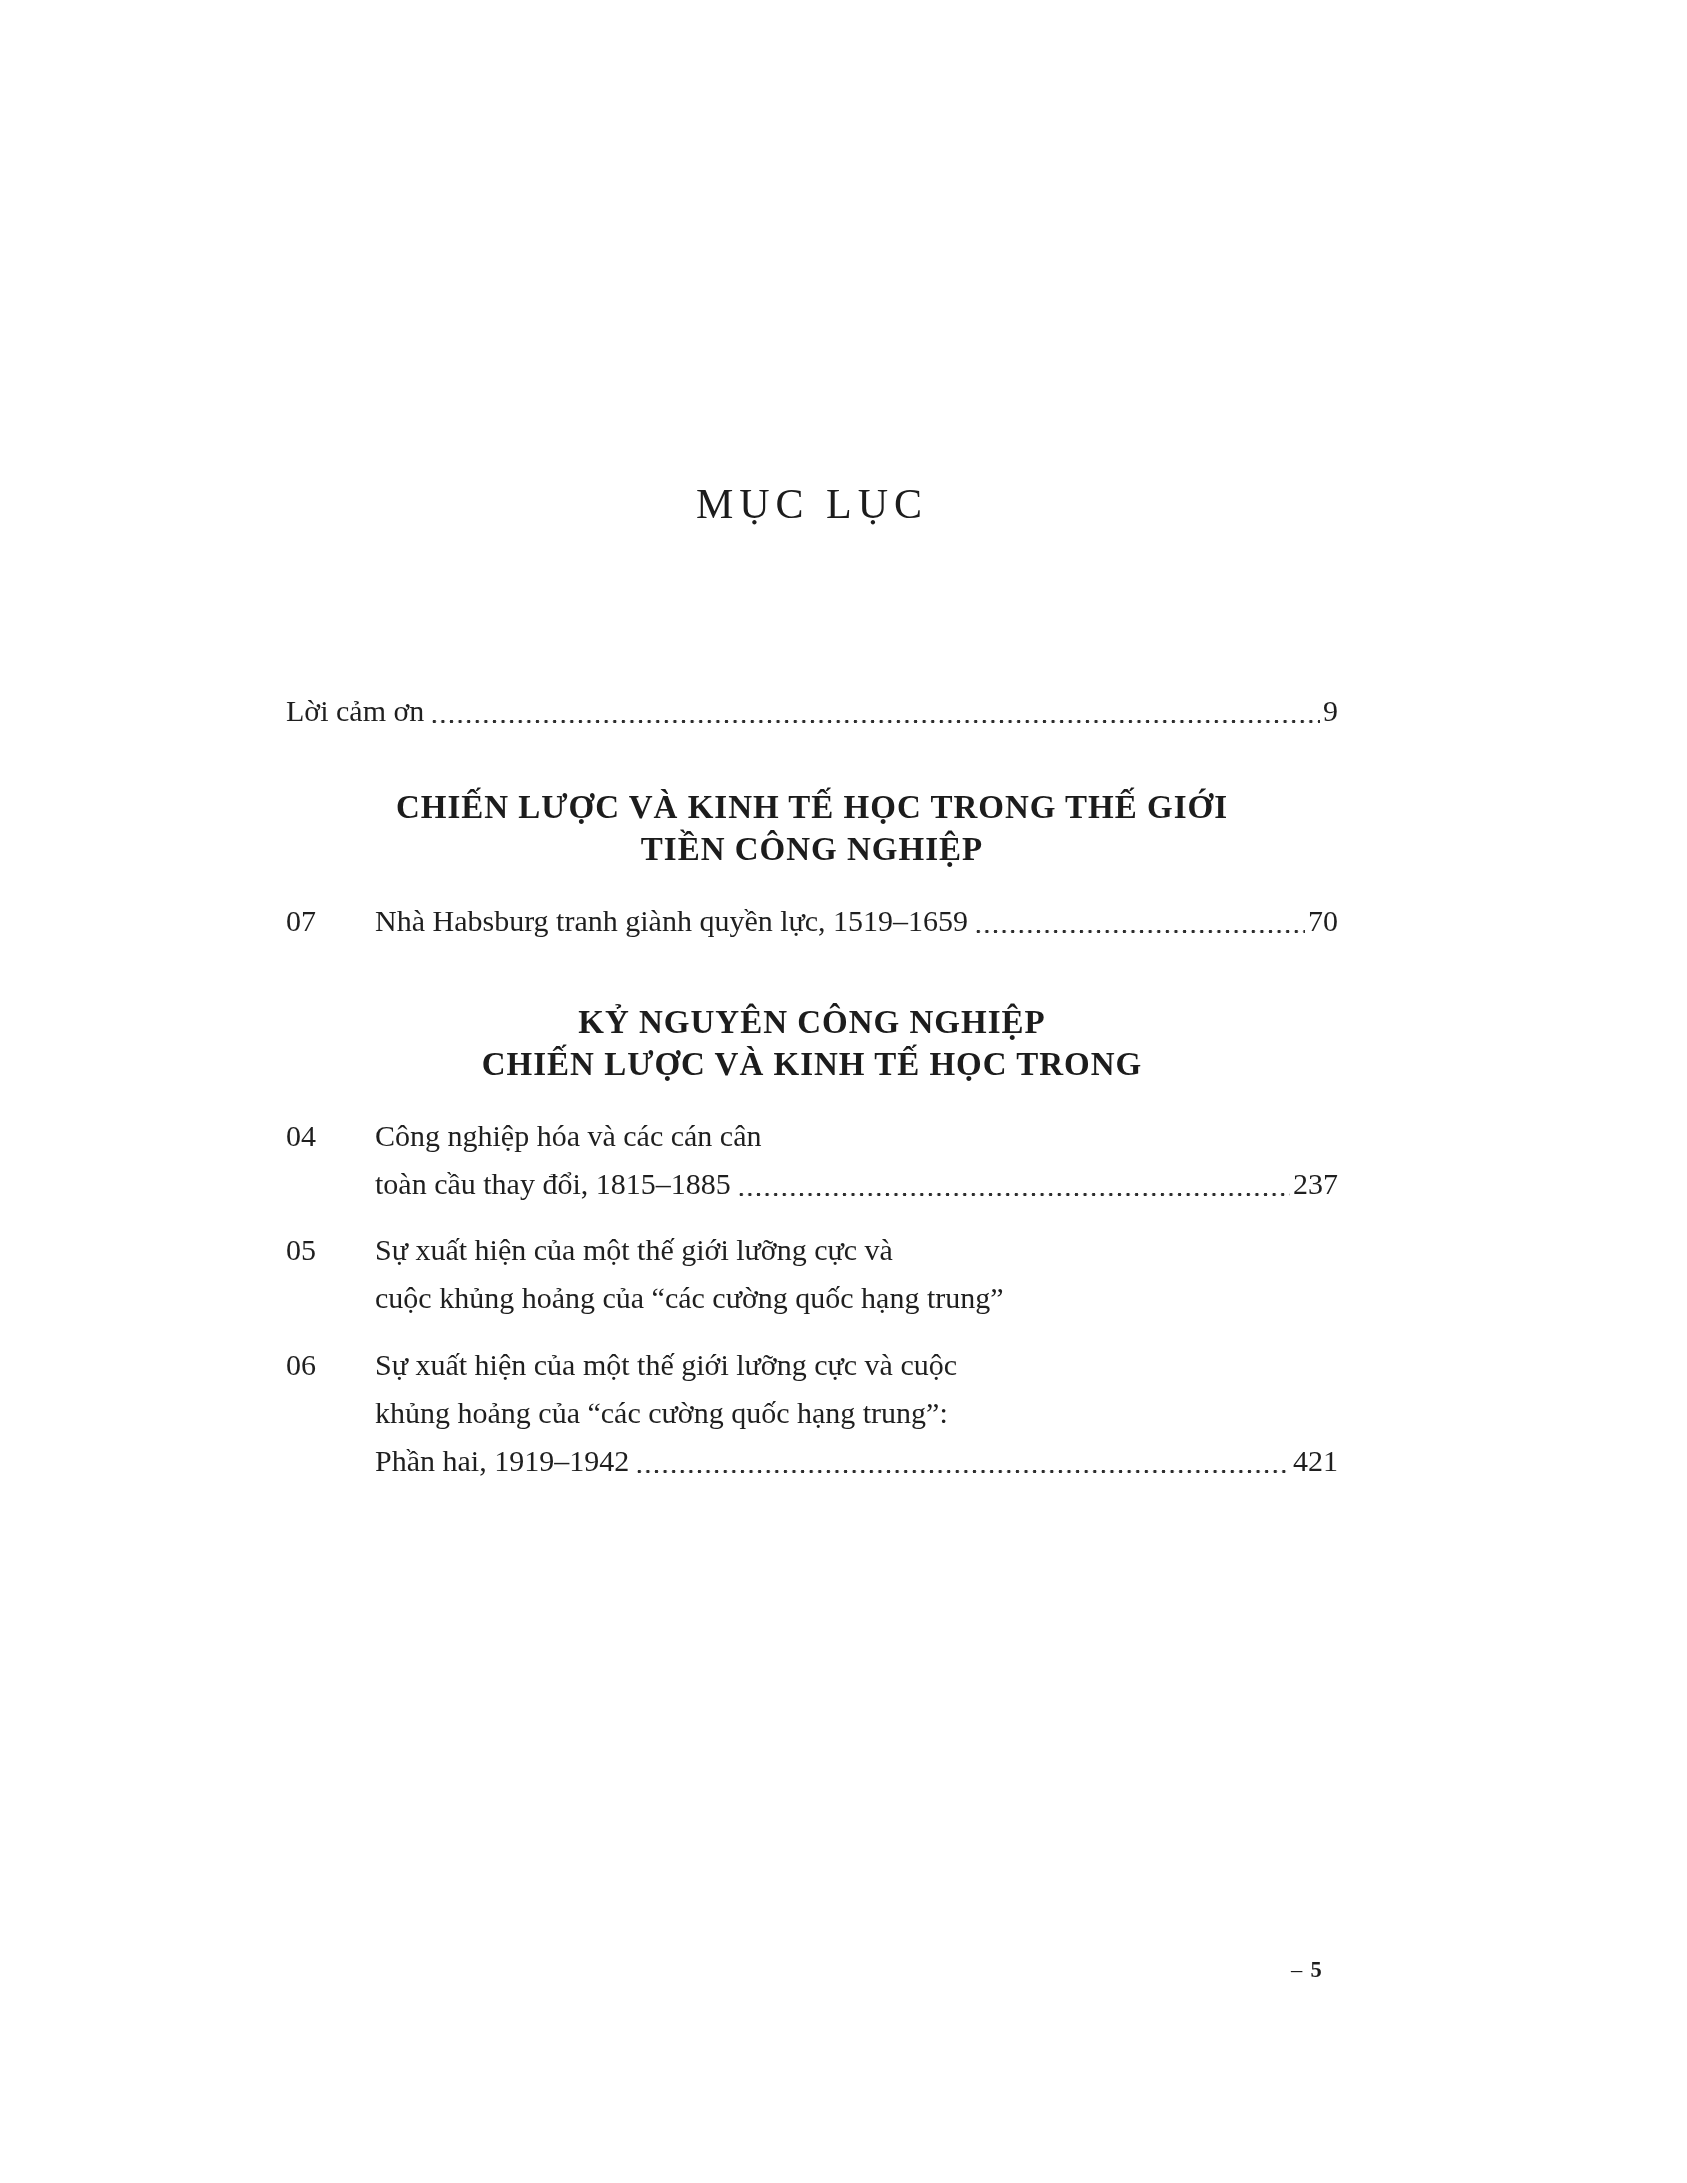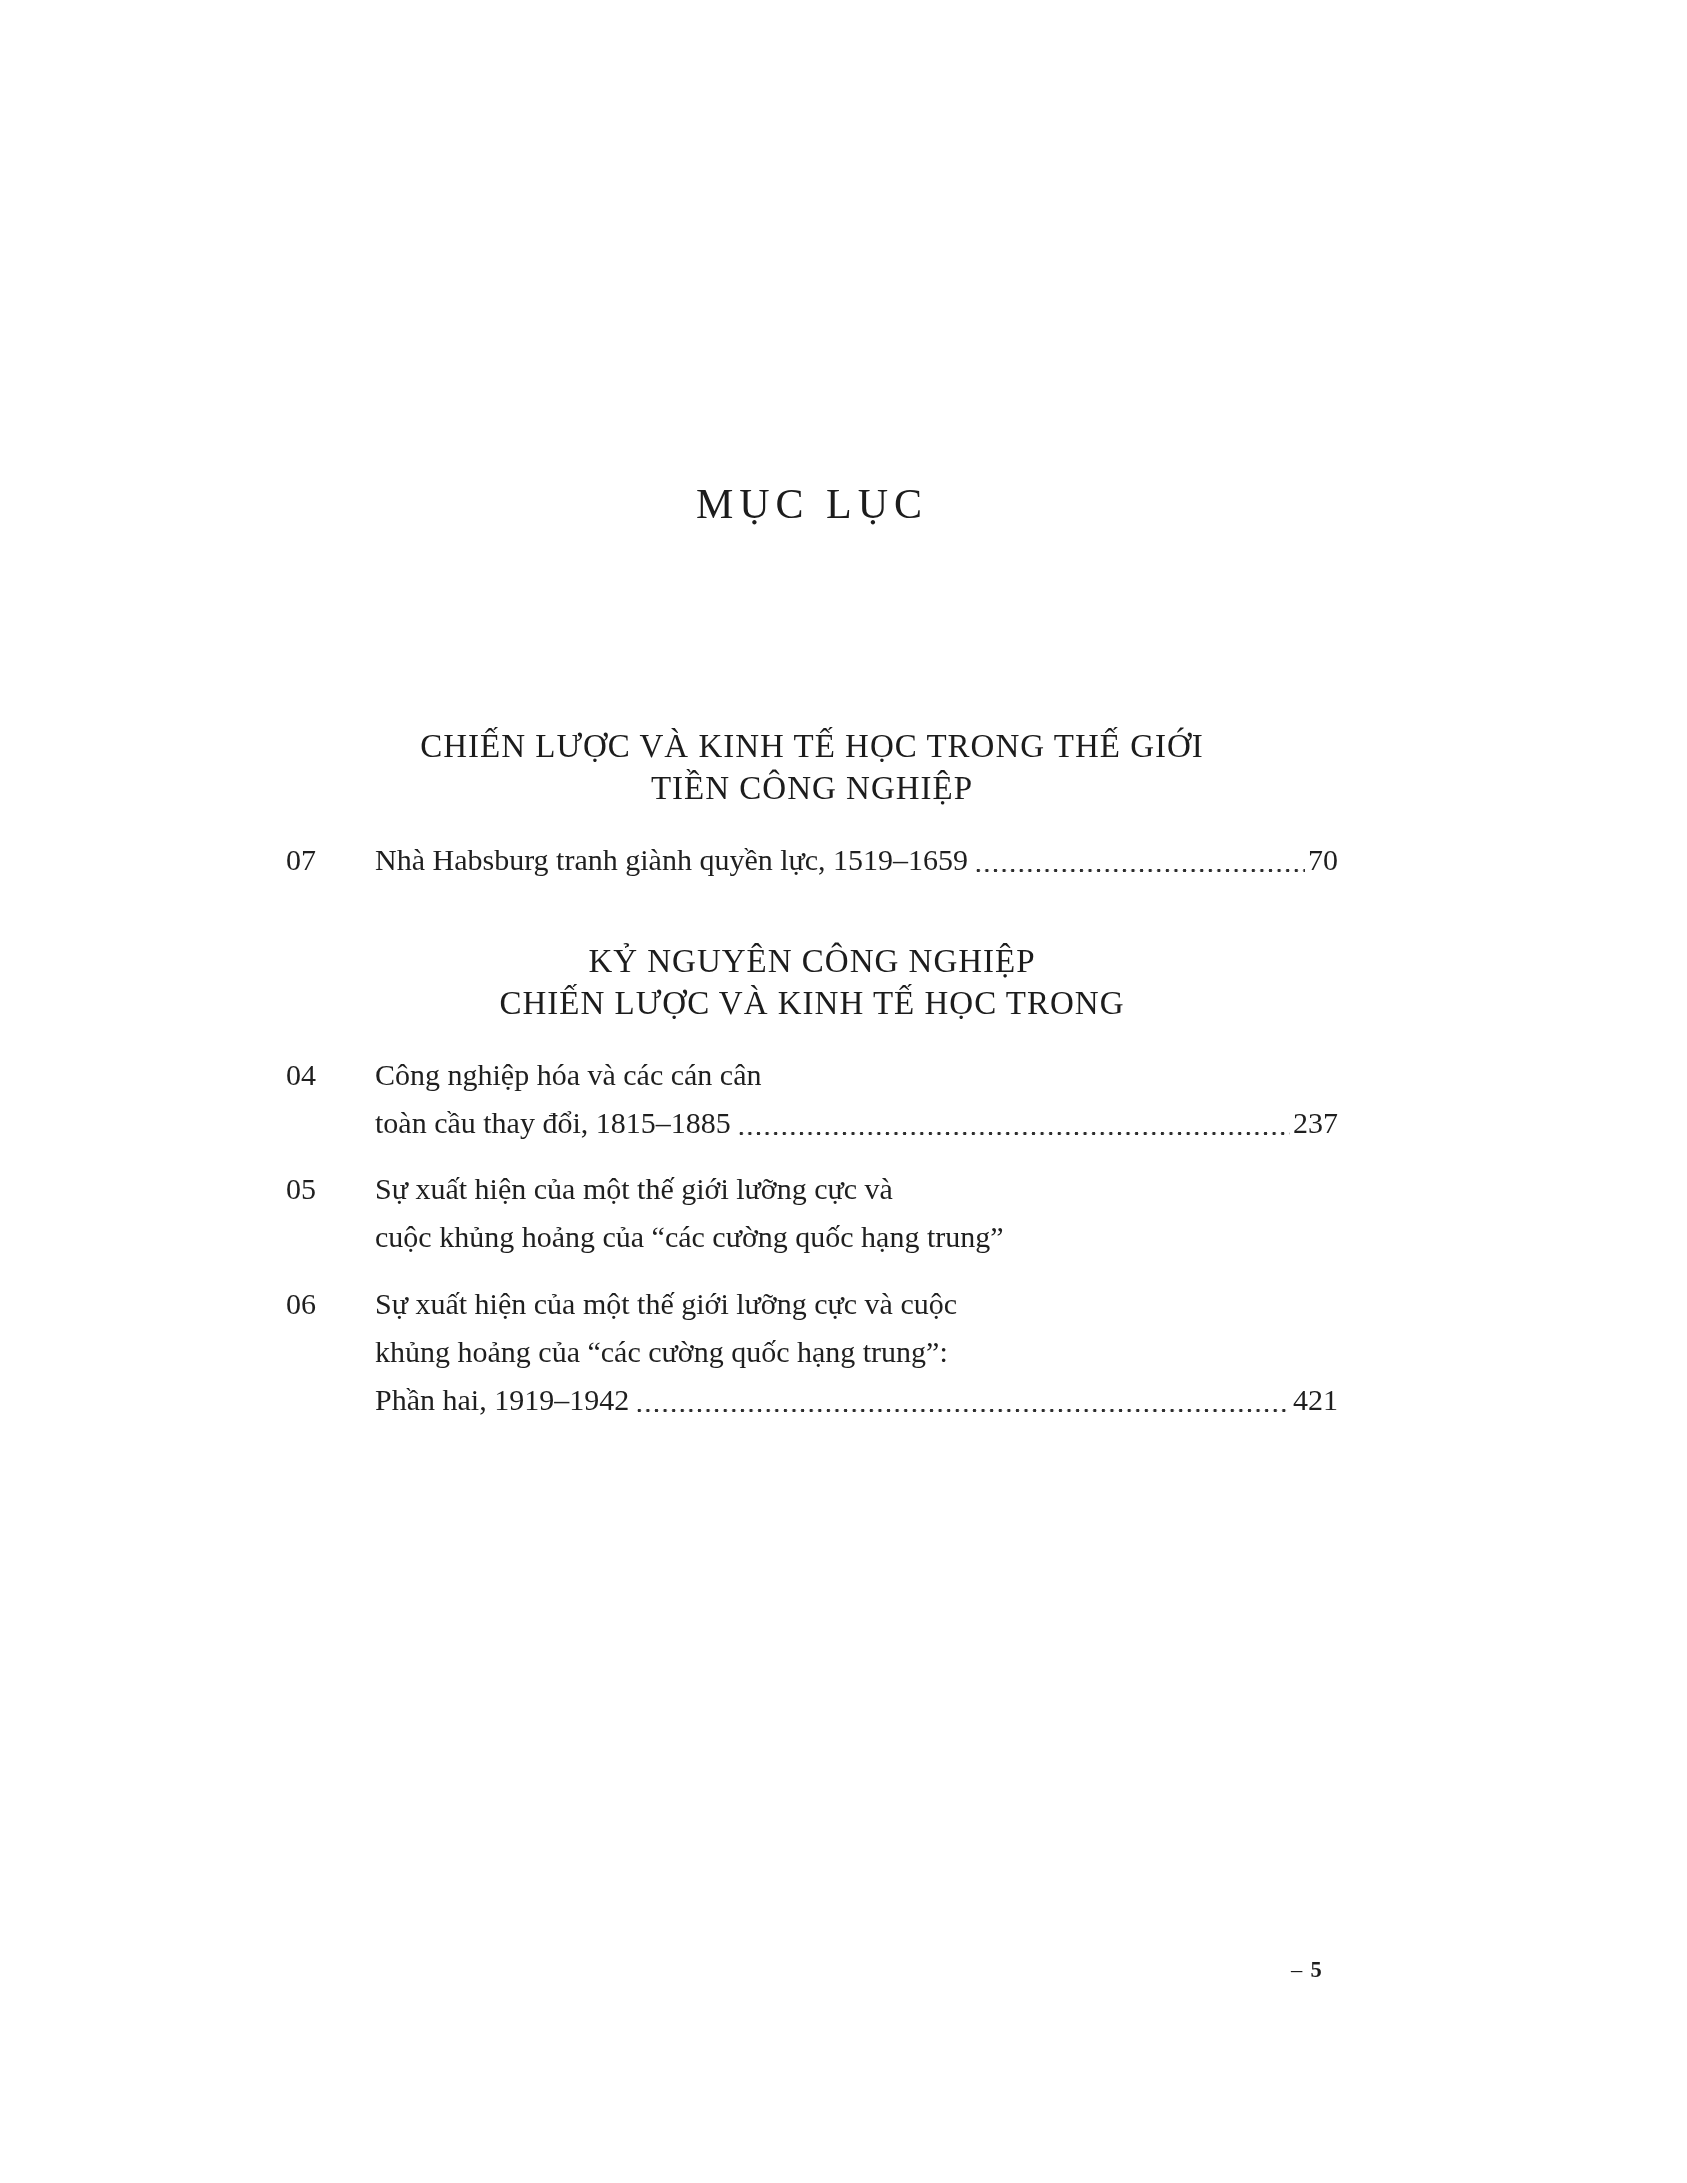--- a/index.html
+++ b/index.html
@@ -35,21 +35,21 @@
     display: flex;
     align-items: flex-end;
     font-size: 30px;
     line-height: 48px;
     margin-bottom: 13.2px;
   }
   .section-heading {
     margin: 38px 0 0 0;
     font-size: 33px;
     line-height: 42px;
-    font-weight: 400;
+    font-weight: 700;
     letter-spacing: 1px;
     text-align: center;
     color: #1c1c1c;
   }
   .chapters { margin-top: 26.5px; }
   .chapter {
     display: flex;
     font-size: 30px;
     line-height: 48px;
     margin-bottom: 18.5px;
@@ -88,20 +88,25 @@
   .page-footer .num { font-weight: 700; }
 </style>
 </head>
 <body>
 
 <div class="content">
 
   <h1 class="doc-title">MỤC LỤC</h1>
 
   <div class="front-matter">
+    <div class="fm-row">
+      <span class="txt">Lời cảm ơn</span>
+      <span class="leader"></span>
+      <span class="pg">9</span>
+    </div>
   </div>
 
   <h2 class="section-heading">
     <div>CHIẾN LƯỢC VÀ KINH TẾ HỌC TRONG THẾ GIỚI</div>
     <div>TIỀN CÔNG NGHIỆP</div>
   </h2>
 
   <div class="chapters">
 
 

